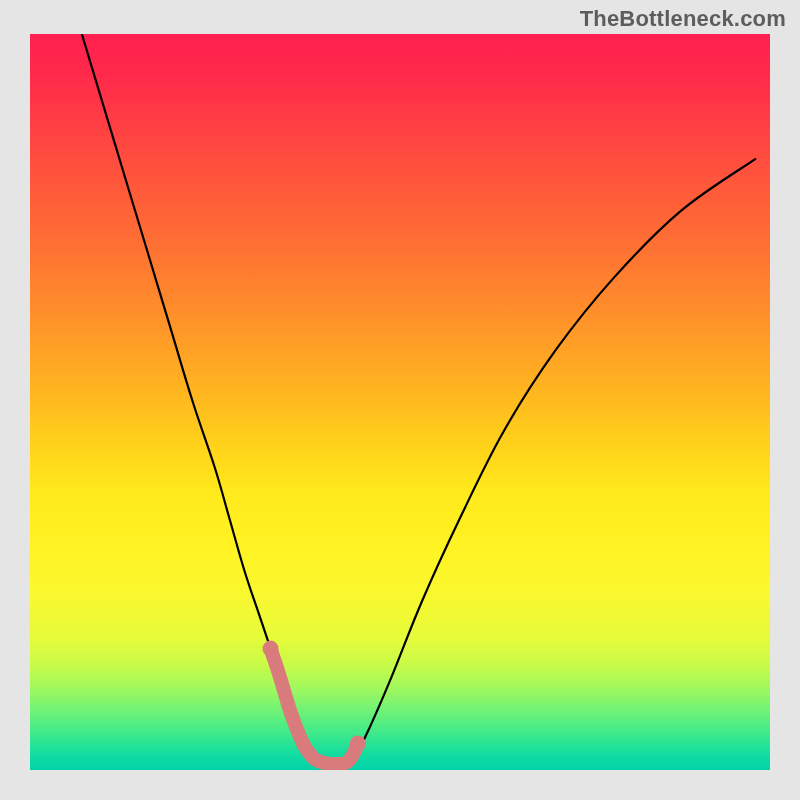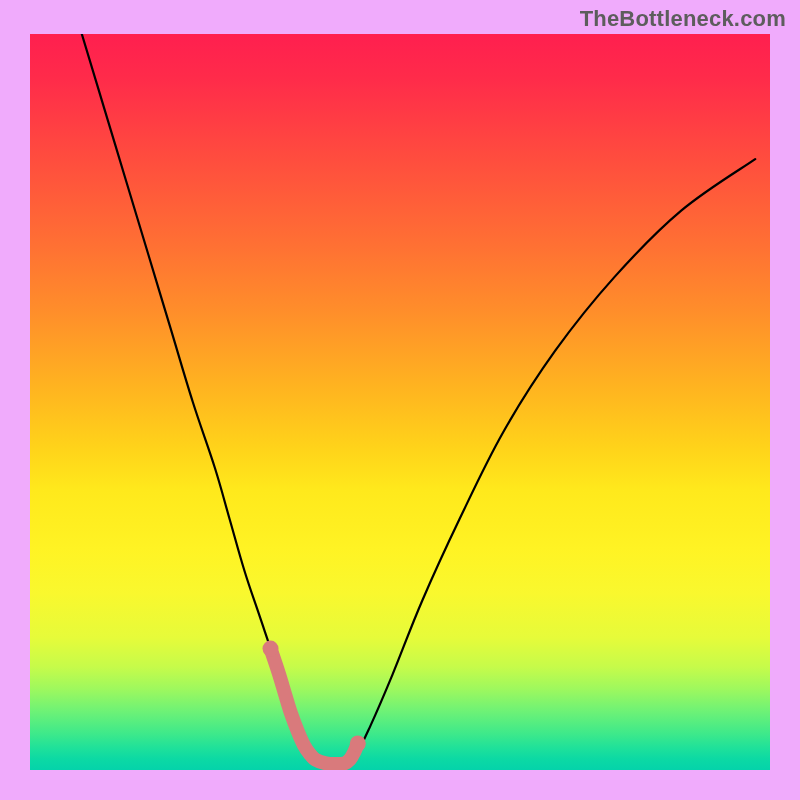--- a/index.html
+++ b/index.html
@@ -1,21 +1,21 @@
 <!DOCTYPE html>
 <html><head>
 <meta charset="utf-8">
 <style>
   * { margin: 0; padding: 0; box-sizing: border-box; }
   html, body { width: 800px; height: 800px; overflow: hidden; background: #000; }
   .frame {
     position: relative;
     width: 800px;
     height: 800px;
-    background: #f0abfc;
+    background: #e5e5e5;
   }
   .attribution {
     position: absolute;
     top: 6px;
     right: 14px;
     font-family: Arial, Helvetica, sans-serif;
     font-size: 22px;
     font-weight: 600;
     color: #5d5d5d;
     letter-spacing: 0.2px;

